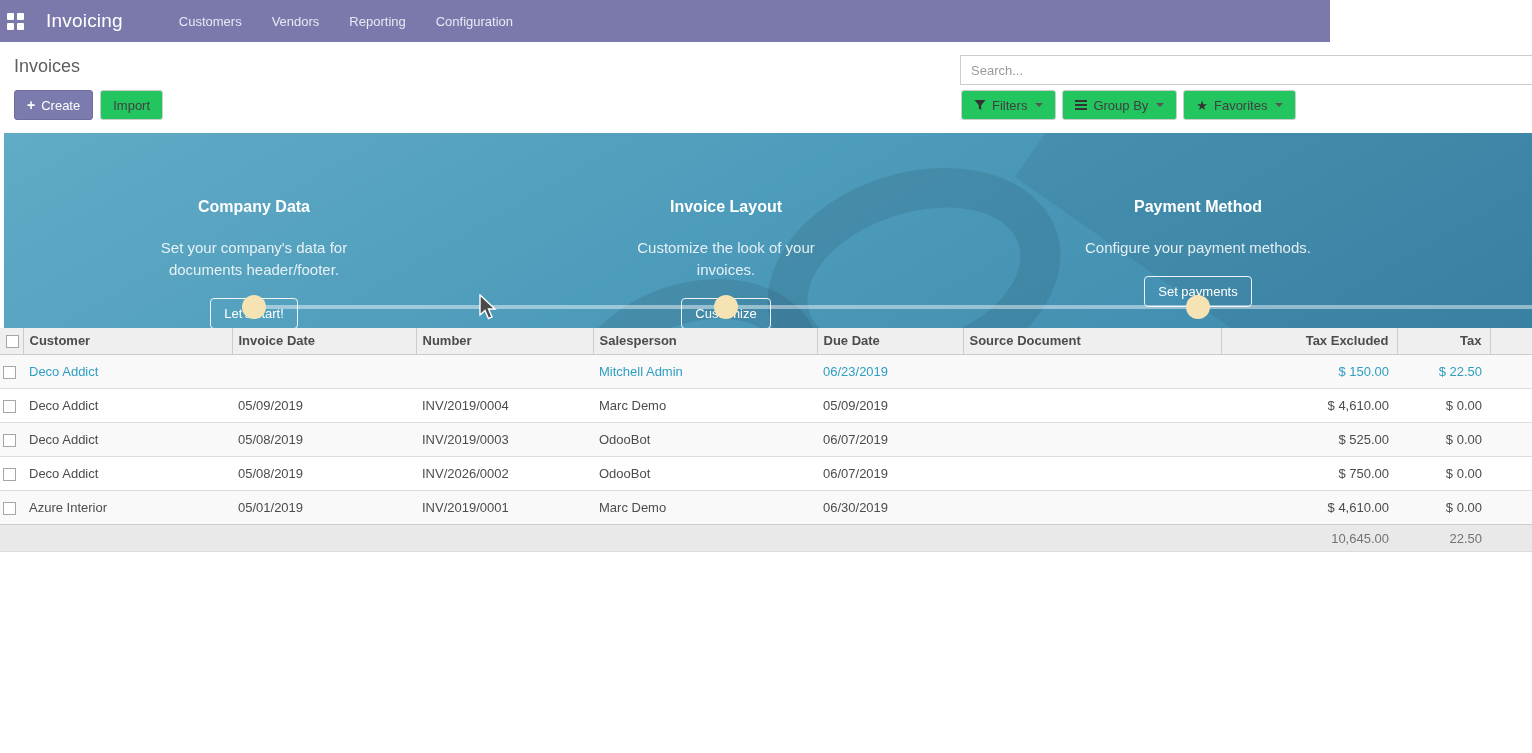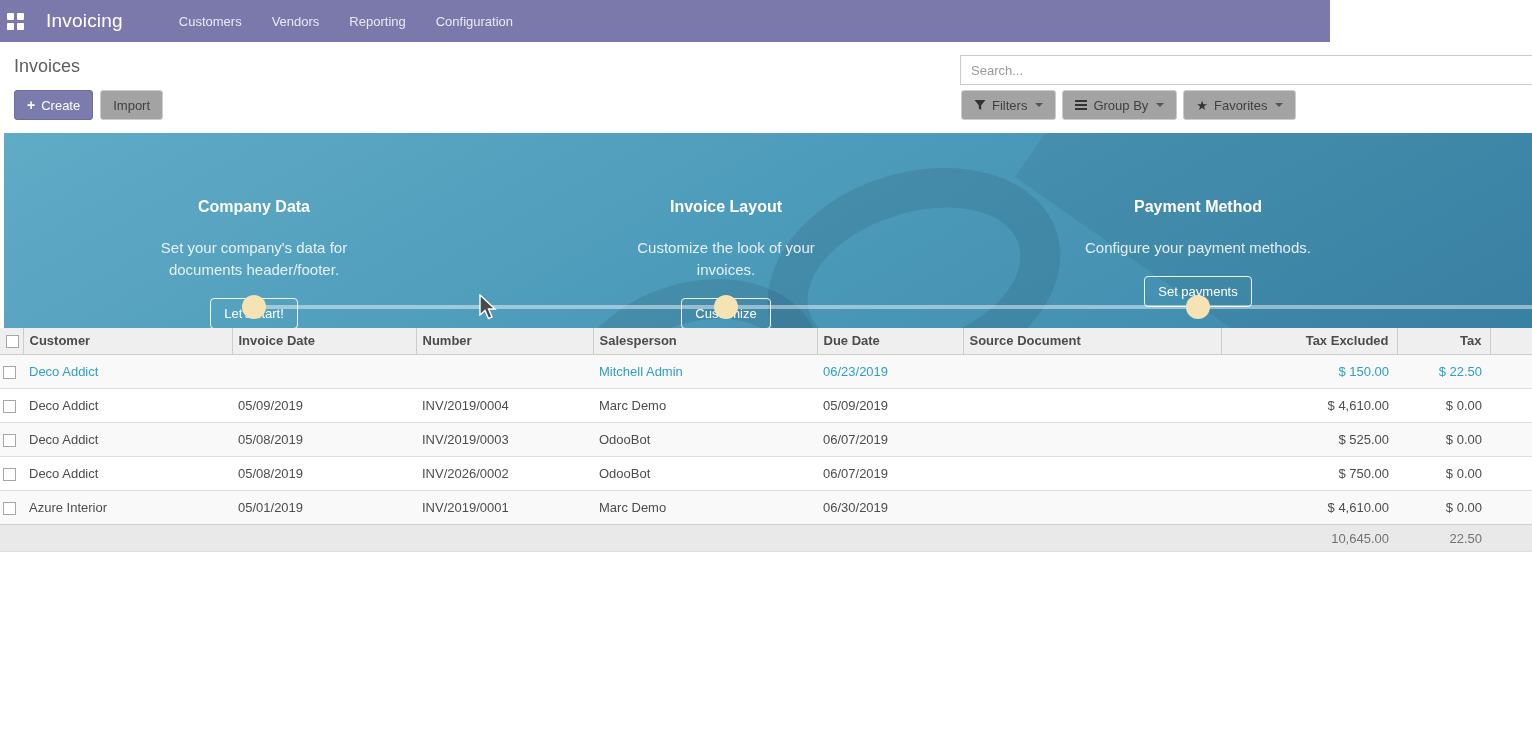--- a/index.html
+++ b/index.html
@@ -16,21 +16,21 @@
   .apps-icon span { background:#fff; border-radius:1px; }
   .app-title { font-size:19px; margin-left:22px; font-weight:400; letter-spacing:.2px; }
   .nav-menu { display:flex; margin-left:56px; gap:30px; }
   .nav-menu .menu-item { font-size:13px; color:#e9e8f4; cursor:pointer; }
 
   
   .control-panel { position:absolute; top:42px; left:0; width:1532px; height:91px; background:#fff; }
   .breadcrumb { position:absolute; top:14px; left:14px; font-size:18px; color:#5e5e5e; }
   .btn-row-left { position:absolute; top:48px; left:14px; display:flex; gap:7px; }
   .btn { height:30px; font-size:13px; border-radius:3px; padding:0 12px; cursor:pointer;
-         display:inline-flex; align-items:center; gap:6px; background:#a3a3a3;
+         display:inline-flex; align-items:center; gap:6px; background:#22c55e;
          border:1px solid #ccc; color:#404040; font-family:"Liberation Sans", sans-serif; }
   .btn-primary { background:#7c7bad; border-color:#6e6da0; color:#fff; }
   .plus-glyph { font-weight:bold; font-size:14px; line-height:1; }
   .search-box { position:absolute; top:13px; left:960px; width:572px; height:30px;border-radius:15px; }
   .search-box input { width:100%; height:100%; border:1px solid #ccc; border-right:none;
                       padding:0 10px; font-size:13px; color:#333; outline:none;
                       font-family:"Liberation Sans", sans-serif; }
   .search-box input::placeholder { color:#9a9a9a; }
   .btn-row-right { position:absolute; top:48px; left:961px; display:flex; gap:6px; }
   .caret { width:0; height:0; border-left:4px solid transparent; border-right:4px solid transparent;

